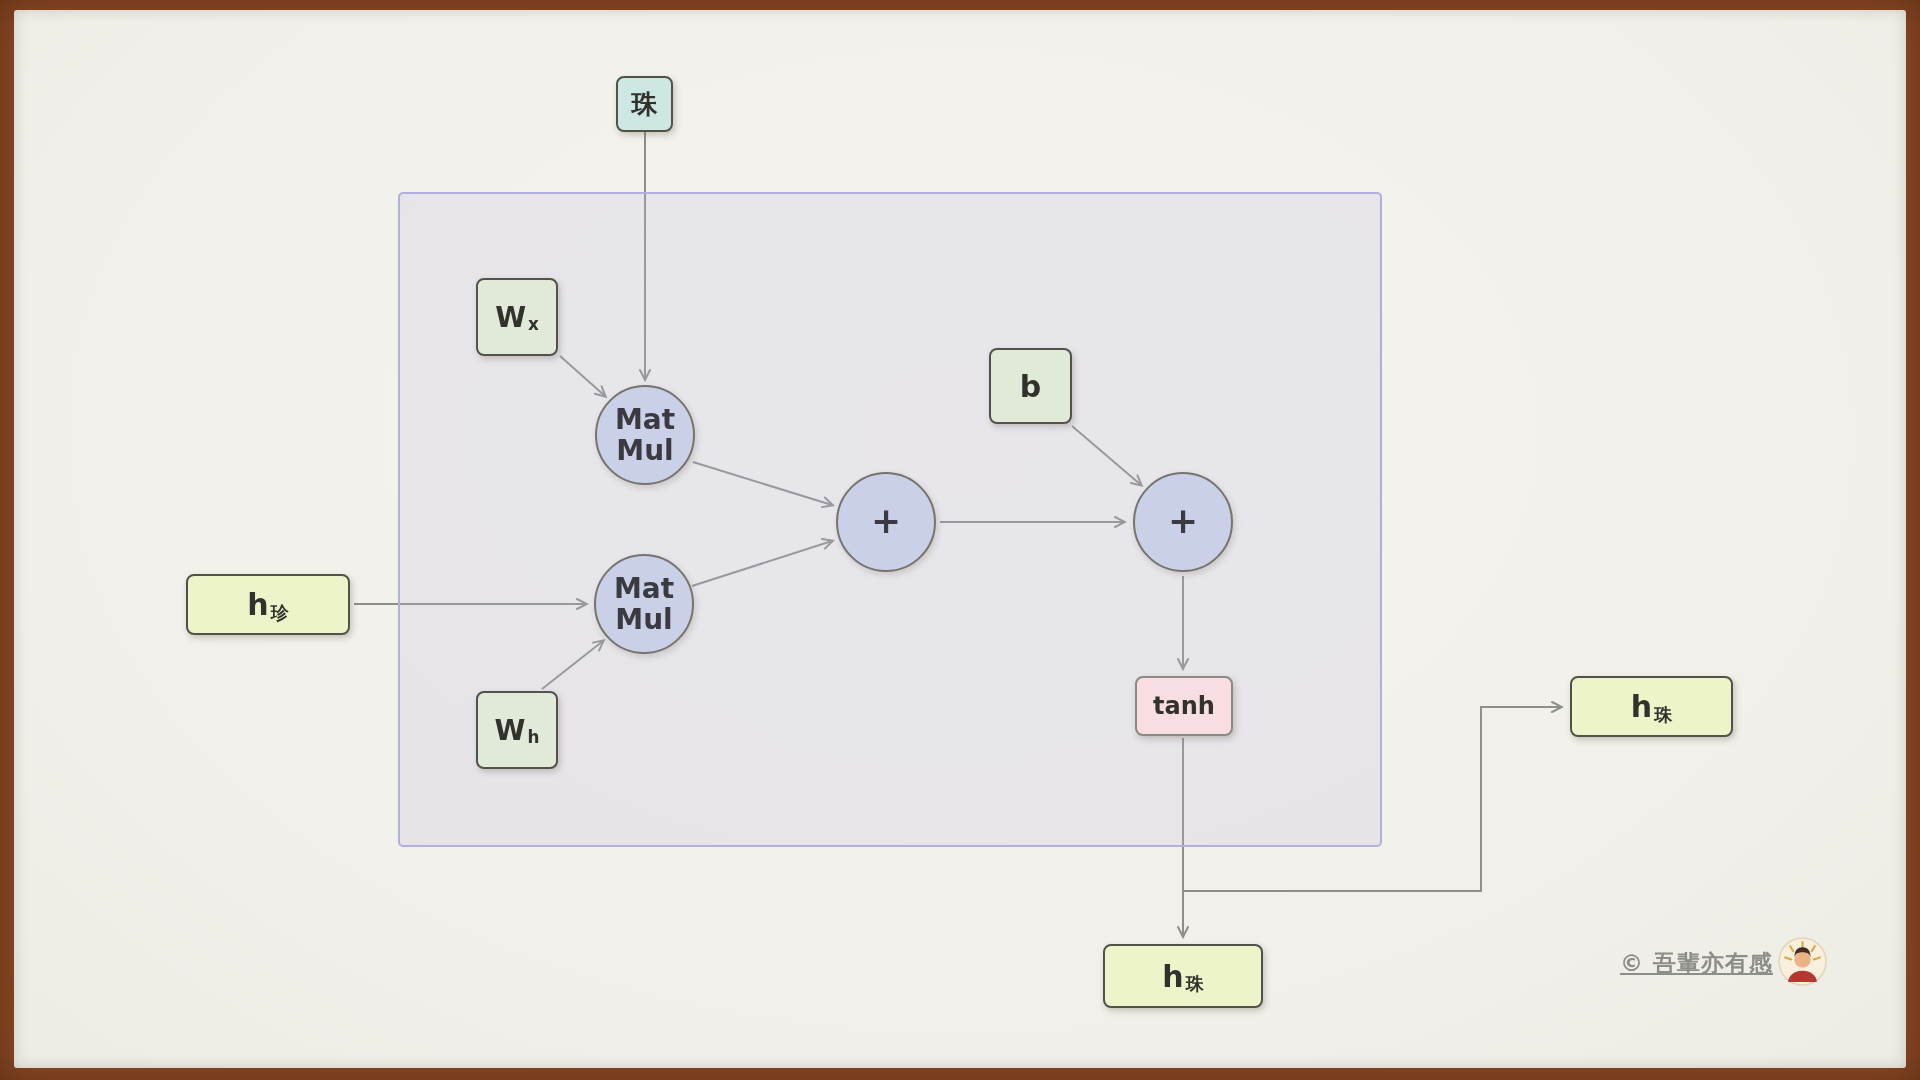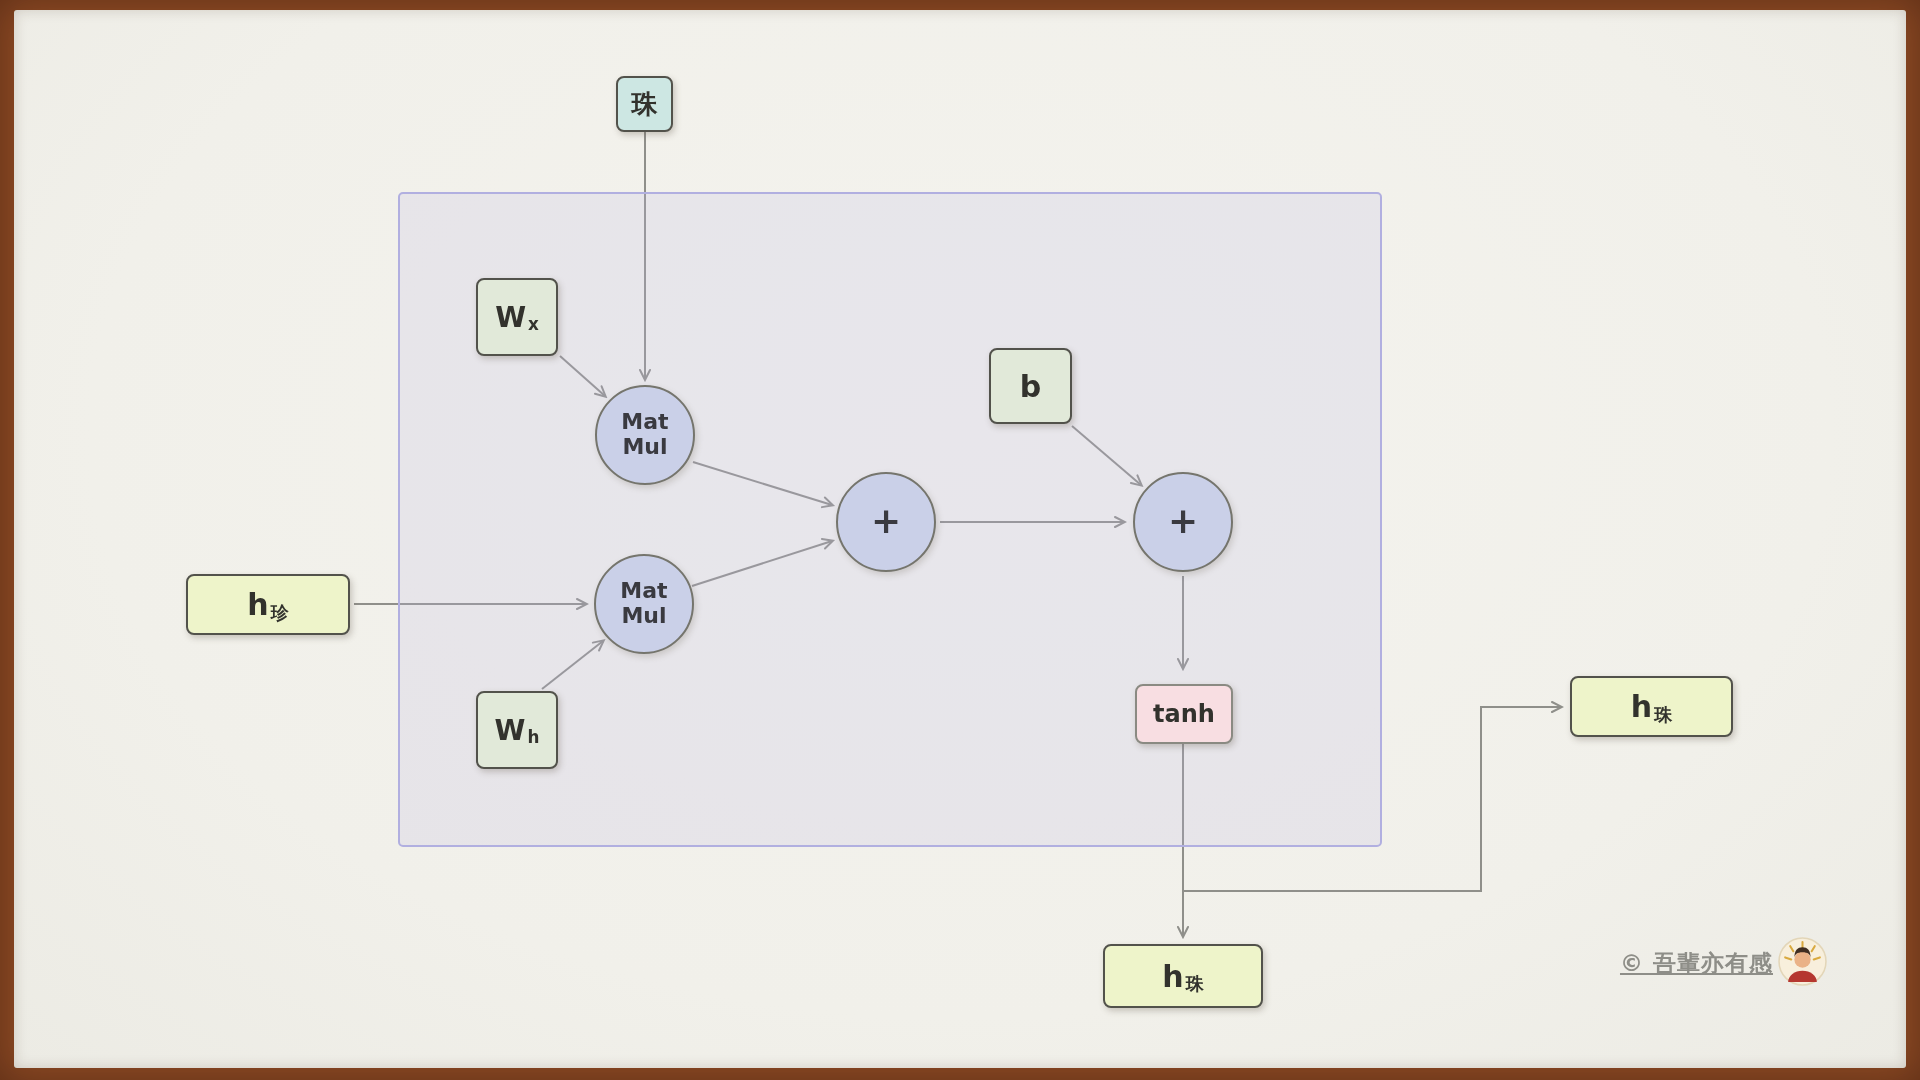--- a/index.html
+++ b/index.html
@@ -39,42 +39,42 @@
     display: flex; align-items: center; justify-content: center;
     border: 2px solid #52524b;
     border-radius: 8px;
     box-shadow: 2px 3px 6px rgba(100,90,75,0.30);
     color: #32322d;
     font-weight: bold;
   }
   .teal   { background: #cde7e3; }
   .green  { background: #e1e9d9; }
   .yellow { background: #eef4ca; }
-  .pink   { background: #f8dee2; border-color: #8a8a82; margin-top: 8px; }
+  .pink   { background: #f8dee2; border-color: #8a8a82; }
   .circle {
     position: absolute;
     width: 100px; height: 100px;
     border-radius: 50%;
     border: 2px solid #75756d;
     background: #cad0e8;
     display: flex; flex-direction: column;
     align-items: center; justify-content: center;
     box-shadow: 2px 3px 6px rgba(100,90,75,0.22);
     color: #3a3a40;
   }
   .lbl-row { display: flex; align-items: baseline; }
   .base { font-weight: bold; }
   .sub {
     font-size: 0.60em;
     font-weight: bold;
     position: relative;
     top: 0.22em;
     margin-left: 2px;
   }
-  .matmul-line { font-size: 22px; font-weight: 600; line-height: 1.12; }
+  .matmul-line { font-size: 28px; font-weight: 600; line-height: 1.12; }
   .plus-sign { font-size: 36px; font-weight: 600; margin-top: -4px; }
   .copyright {
     position: absolute;
     right: 133px; top: 938px;
     font-size: 23px; font-weight: 600;
     color: #8e8e88;
     letter-spacing: 1px;
     text-decoration: underline;
   }
   .avatar {

